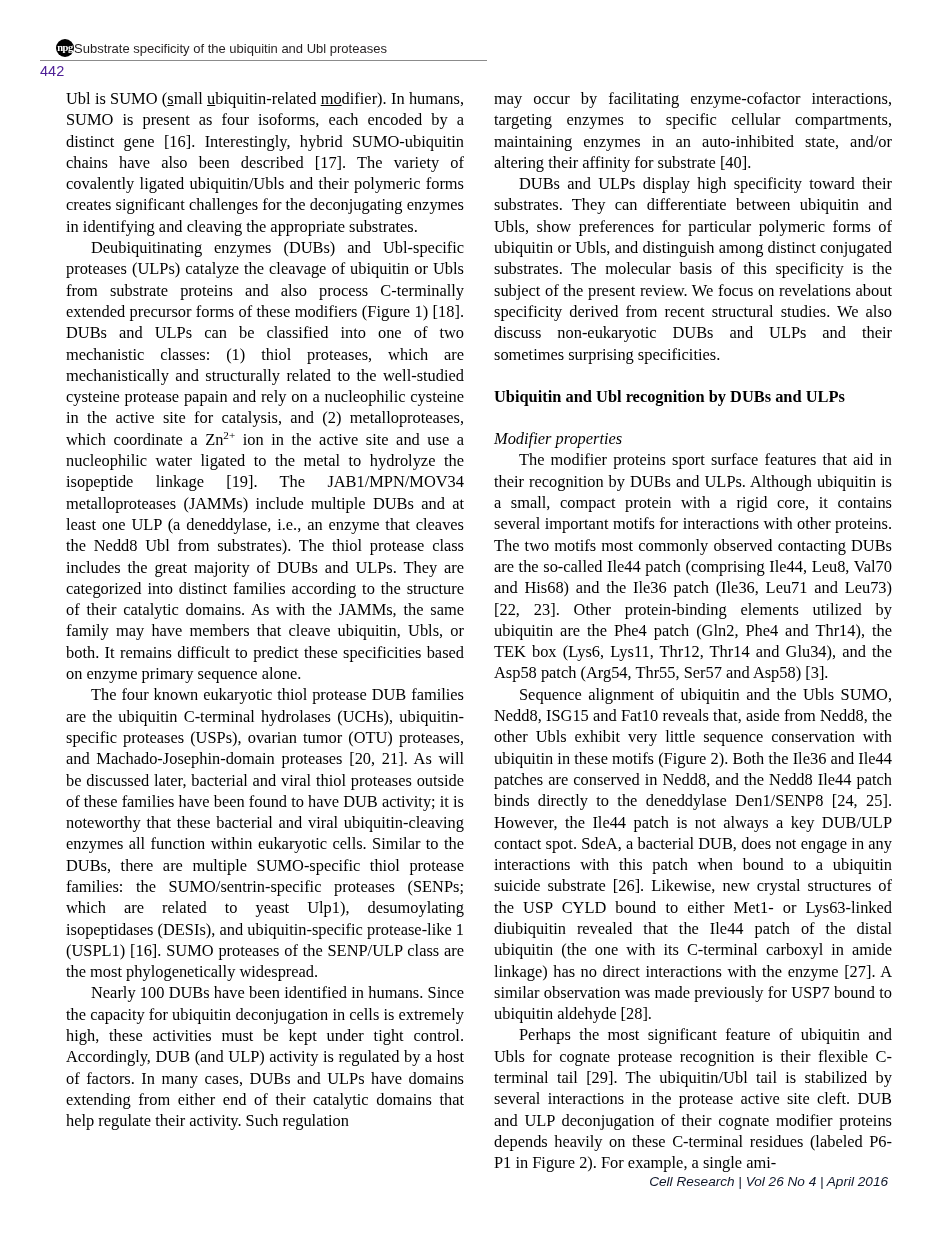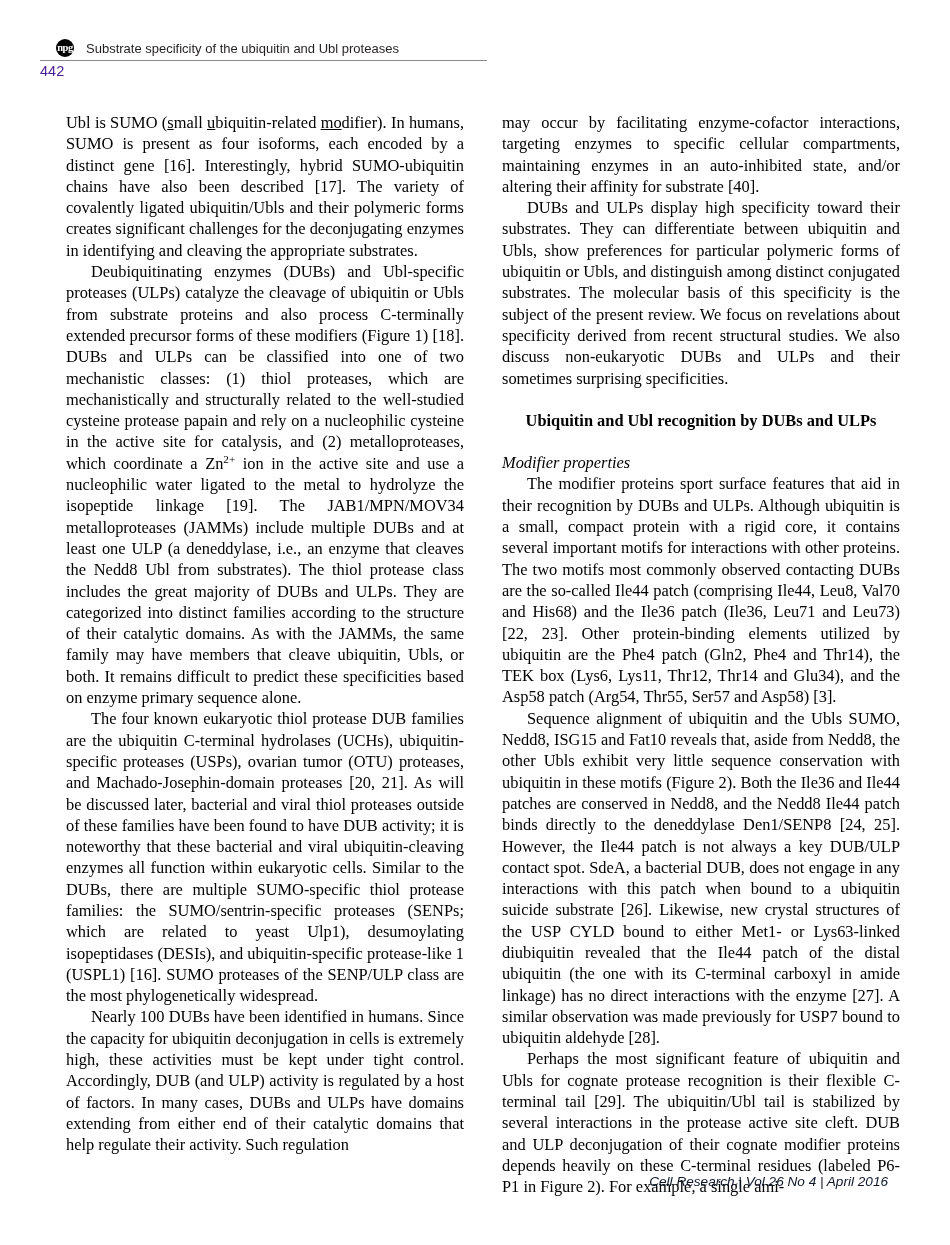--- a/index.html
+++ b/index.html
@@ -18,21 +18,21 @@
   }
 
   
   .runhead {
     position: absolute;
     left: 40px;
     top: 38px;
     width: 450px;
     display: flex;
     align-items: center;
-    gap: 12px;
+    gap: 0;
     height: 20px;
     padding-left: 16px;
   }
   .npg-logo {
     width: 18px;
     height: 18px;
     border-radius: 50%;
     background: #000000;
     color: #ffffff;
     font-family: "Liberation Serif", "DejaVu Serif", serif;
@@ -66,22 +66,21 @@
     color: #4c1d95;
   }
 
   
   .columns {
     position: absolute;
     left: 0;
     top: 88px;
     width: 950px;
     display: flex;
-    gap: 16px;
-    margin-top: 24px;
+    gap: 8px;
   }
   .col {
     width: 398px;
     text-align: justify;
     text-justify: inter-word;
     font-size: 16.4px;
     line-height: 21.3px;
     hyphens: none;
   }
   .col-left  { margin-left: 66px; }
@@ -92,21 +91,21 @@
     text-align: justify;
   }
   .col p.indent { text-indent: 25px; }
   .col p.noindent { text-indent: 0; }
 
   h2.section-head {
     margin: 21px 0 0 0;
     font-size: 16.4px;
     line-height: 21.3px;
     font-weight: bold;
-    text-align: center;
+    text-align: left;
   }
   h3.sub-head {
     margin: 21px 0 0 0;
     font-size: 16.4px;
     line-height: 21.3px;
     font-weight: normal;
     font-style: italic;
     text-align: left;
   }
 

